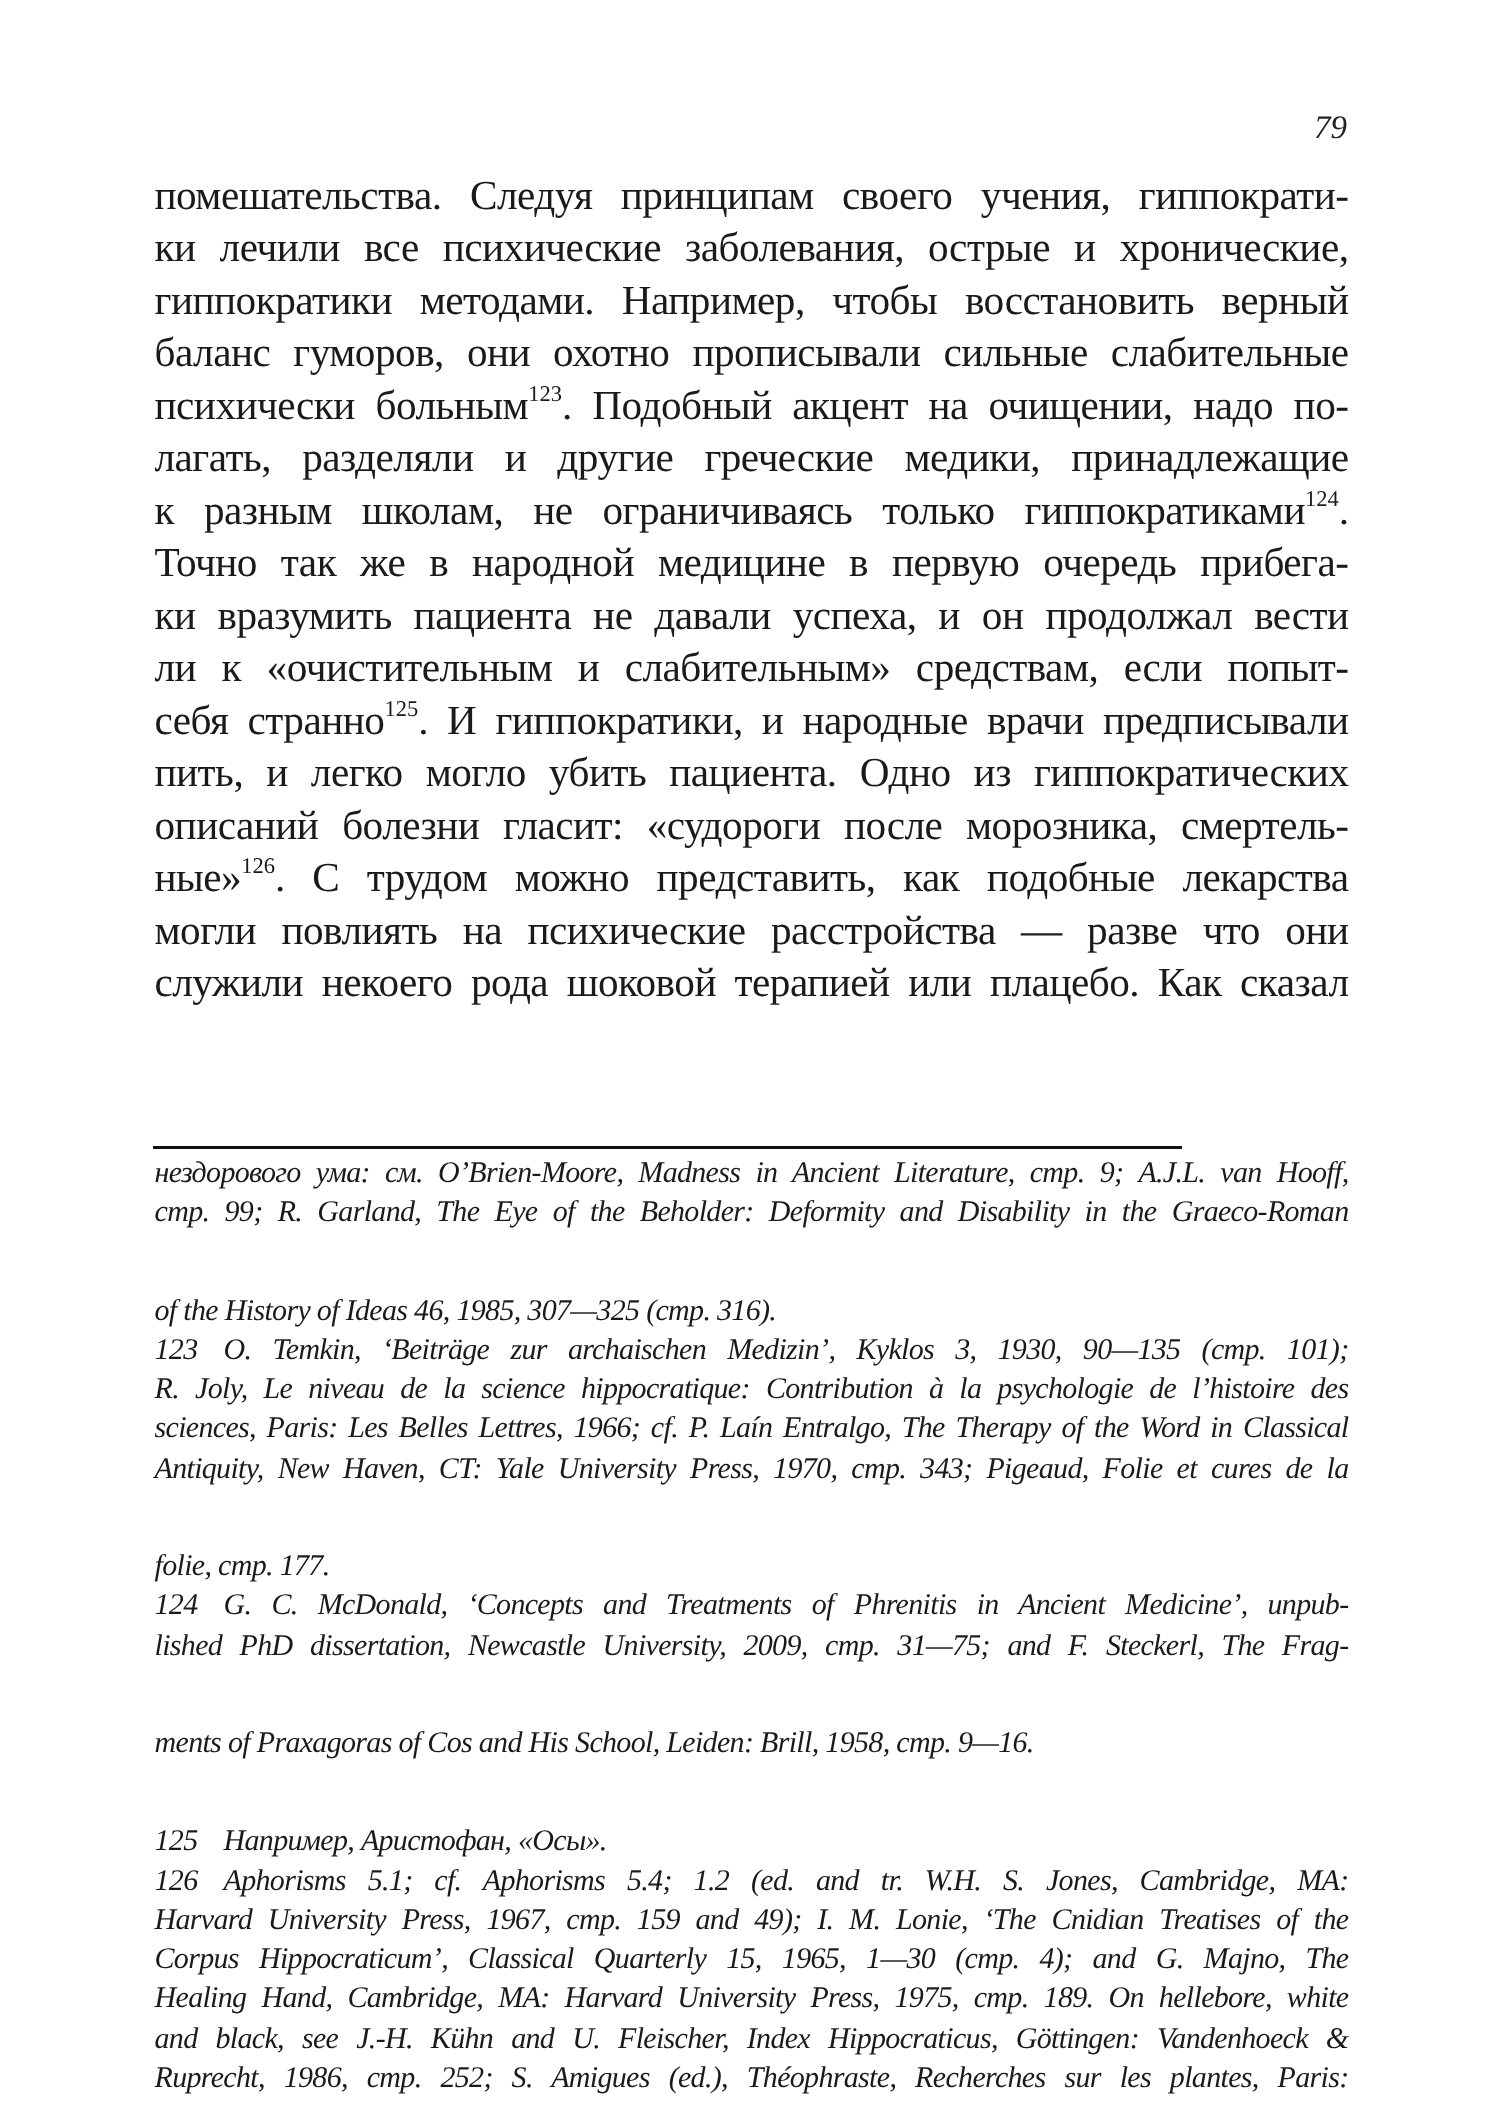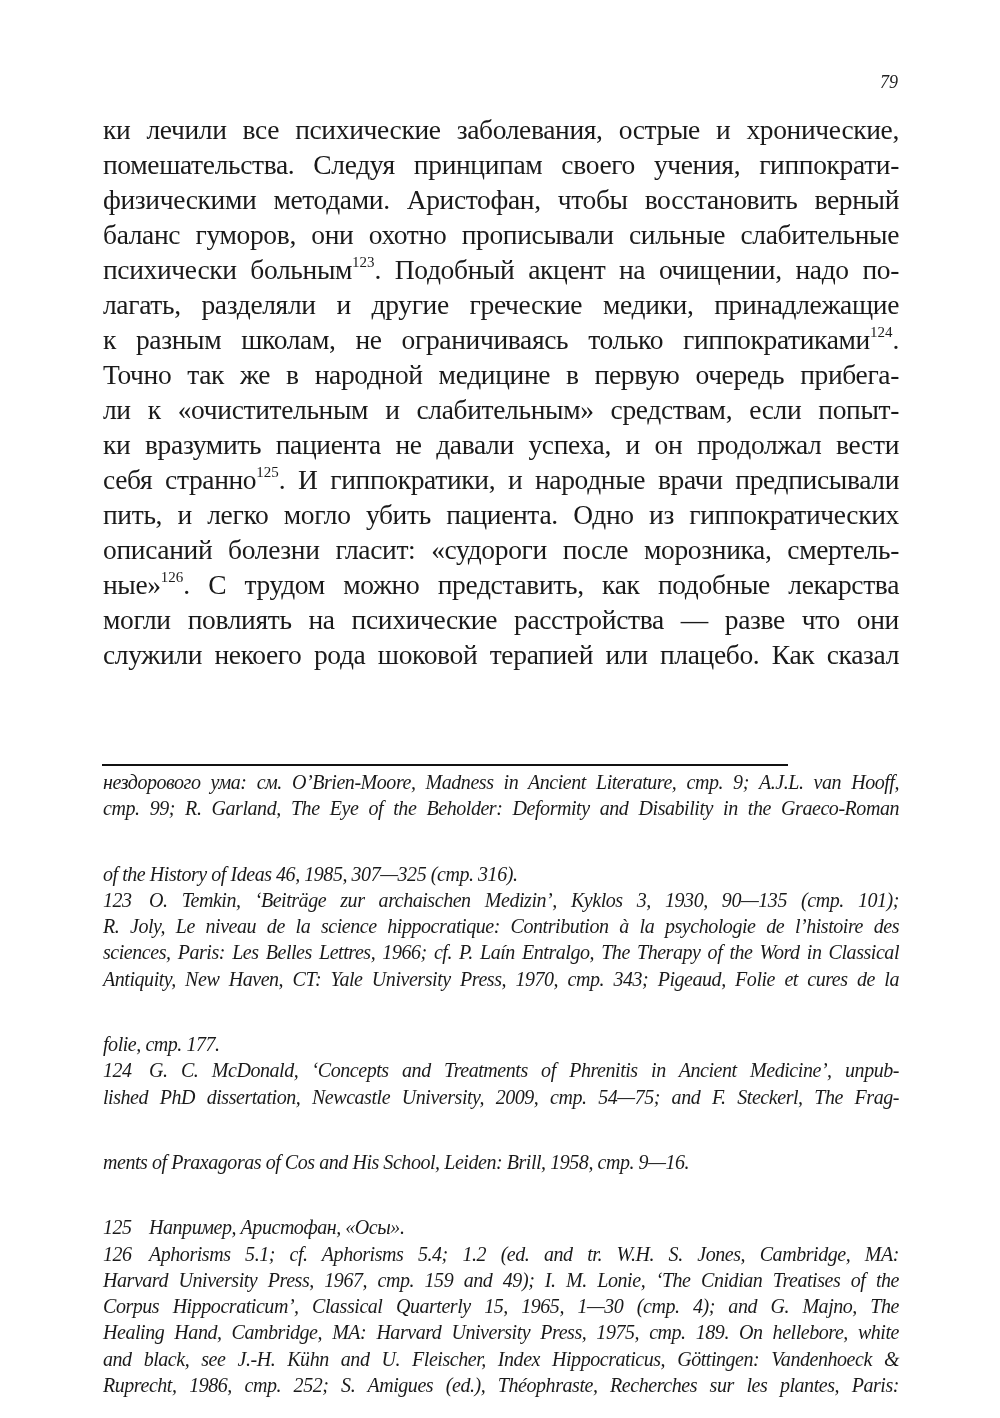--- a/index.html
+++ b/index.html
@@ -12,21 +12,21 @@
       height: 1418px;
       position: relative;
       overflow: hidden;
       color: #1a1a1a;
       font-family: "Liberation Serif", "DejaVu Serif", serif;
     }
     .page-number {
       position: absolute;
       top: 72px;
       right: 102px;
-      font-size: 18px;
+      font-size: 22px;
       font-style: italic;
       color: #222;
     }
     .body-text {
       position: absolute;
       left: 103px;
       top: 112px;
       width: 796px;
     }
     .body-line {
@@ -82,30 +82,30 @@
       width: 46px;
       text-align-last: left;
     }
   </style>
 </head>
 <body>
 
 <div class="page-number">79</div>
 
 <div class="body-text">
+  <span class="body-line"><span>помешательства. Следуя принципам своего учения, гиппократи-</span></span>
   <span class="body-line"><span>ки лечили все психические заболевания, острые и хронические,</span></span>
-  <span class="body-line"><span>помешательства. Следуя принципам своего учения, гиппократи-</span></span>
-  <span class="body-line"><span>физическими методами. Аристофан, чтобы восстановить верный</span></span>
+  <span class="body-line"><span>гиппократики методами. Например, чтобы восстановить верный</span></span>
   <span class="body-line"><span>баланс гуморов, они охотно прописывали сильные слабительные</span></span>
   <span class="body-line"><span>психически больным</span><sup class="fnref">123</sup><span>. Подобный акцент на очищении, надо по-</span></span>
   <span class="body-line"><span>лагать, разделяли и другие греческие медики, принадлежащие</span></span>
   <span class="body-line"><span>к разным школам, не ограничиваясь только гиппократиками</span><sup class="fnref">124</sup><span>.</span></span>
   <span class="body-line"><span>Точно так же в народной медицине в первую очередь прибега-</span></span>
+  <span class="body-line"><span>ки вразумить пациента не давали успеха, и он продолжал вести</span></span>
   <span class="body-line"><span>ли к «очистительным и слабительным» средствам, если попыт-</span></span>
-  <span class="body-line"><span>ки вразумить пациента не давали успеха, и он продолжал вести</span></span>
   <span class="body-line"><span>себя странно</span><sup class="fnref">125</sup><span>. И гиппократики, и народные врачи предписывали</span></span>
   <span class="body-line"><span>пить, и легко могло убить пациента. Одно из гиппократических</span></span>
   <span class="body-line"><span>описаний болезни гласит: «судороги после морозника, смертель-</span></span>
   <span class="body-line"><span>ные»</span><sup class="fnref">126</sup><span>. С трудом можно представить, как подобные лекарства</span></span>
   <span class="body-line"><span>могли повлиять на психические расстройства — разве что они</span></span>
   <span class="body-line last"><span>служили некоего рода шоковой терапией или плацебо. Как сказал</span></span>
 </div>
 
 <div class="rule"></div>
 
@@ -119,21 +119,21 @@
   <div>
     <span class="fn-line"><span class="fn-num">123</span><span>O. Temkin, ‘Beiträge zur archaischen Medizin’, Kyklos 3, 1930, 90—135 (стр. 101);</span></span>
     <span class="fn-line">R. Joly, Le niveau de la science hippocratique: Contribution à la psychologie de l’histoire des</span>
     <span class="fn-line">sciences, Paris: Les Belles Lettres, 1966; cf. P. Laín Entralgo, The Therapy of the Word in Classical</span>
     <span class="fn-line">Antiquity, New Haven, CT: Yale University Press, 1970, стр. 343; Pigeaud, Folie et cures de la</span>
     <span class="fn-line end">folie, стр. 177.</span>
   </div>
 
   <div>
     <span class="fn-line"><span class="fn-num">124</span><span>G. C. McDonald, ‘Concepts and Treatments of Phrenitis in Ancient Medicine’, unpub-</span></span>
-    <span class="fn-line">lished PhD dissertation, Newcastle University, 2009, стр. 54—75; and F. Steckerl, The Frag-</span>
+    <span class="fn-line">lished PhD dissertation, Newcastle University, 2009, стр. 31—75; and F. Steckerl, The Frag-</span>
     <span class="fn-line end">ments of Praxagoras of Cos and His School, Leiden: Brill, 1958, стр. 9—16.</span>
   </div>
 
   <div>
     <span class="fn-line end"><span class="fn-num">125</span><span>Например, Аристофан, «Осы».</span></span>
   </div>
 
   <div>
     <span class="fn-line"><span class="fn-num">126</span><span>Aphorisms 5.1; cf. Aphorisms 5.4; 1.2 (ed. and tr. W.H. S. Jones, Cambridge, MA:</span></span>
     <span class="fn-line">Harvard University Press, 1967, стр. 159 and 49); I. M. Lonie, ‘The Cnidian Treatises of the</span>

